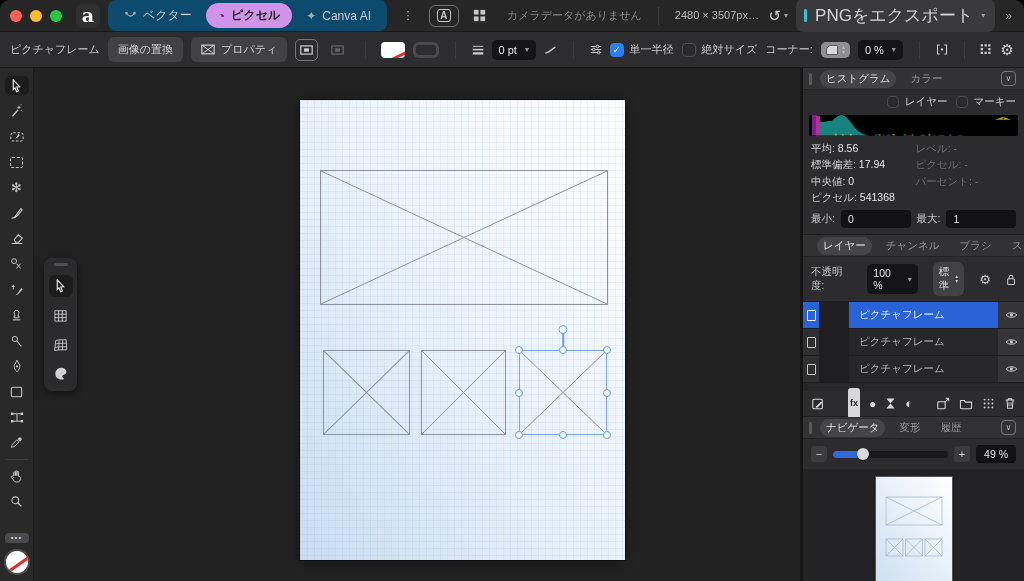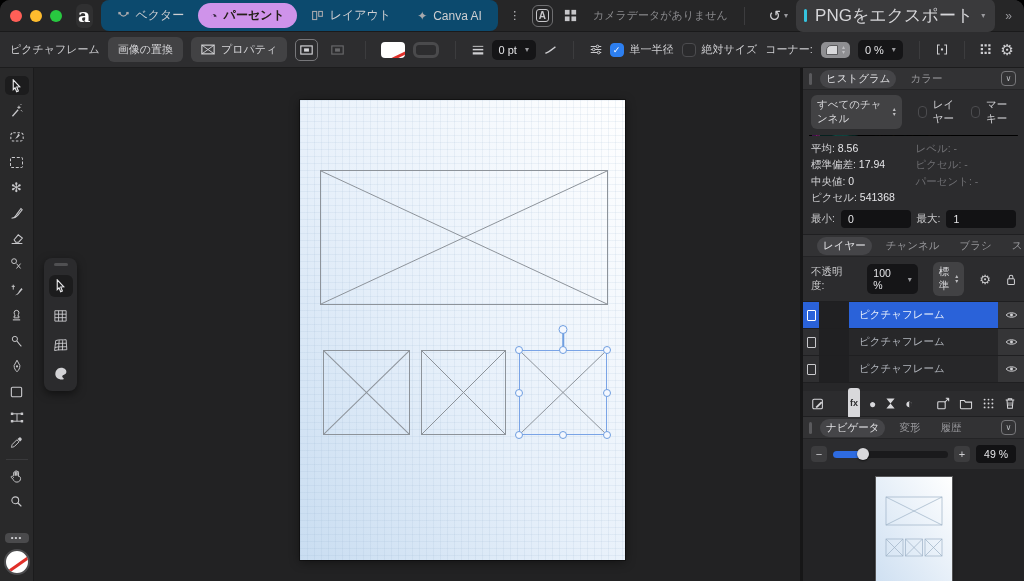--- a/index.html
+++ b/index.html
@@ -149,30 +149,21 @@
           <svg class="ic" width="13" height="13" viewBox="0 0 16 16">
               <path d="M3 5 C6 10 10 10 13 5" fill="none" stroke="#a9a9ad" stroke-width="1.4"></path>
               <rect x="1.6" y="3.6" width="3" height="3" fill="#a9a9ad"></rect>
               <rect x="11.4" y="3.6" width="3" height="3" fill="#a9a9ad"></rect>
             </svg>
         </span>
         <span>ベクター</span>
       </div>
       <div class="persona active">
         <span class="picon">◔</span>
-        <span>パーセント</span>
-      </div>
-      <div class="persona">
-        <span class="picon">
-          <svg class="ic" width="13" height="13" viewBox="0 0 16 16">
-              <rect x="2" y="3" width="5" height="10" fill="none" stroke="#a9a9ad" stroke-width="1.3"></rect>
-              <rect x="9.5" y="3" width="4.5" height="6" fill="none" stroke="#a9a9ad" stroke-width="1.3"></rect>
-            </svg>
-        </span>
-        <span>レイアウト</span>
+        <span>ピクセル</span>
       </div>
       <div class="persona">
         <span class="picon">✦</span>
         <span>Canva AI</span>
       </div>
     </div>
     <div class="tb-icon-btn">⋮</div>
 
     <div class="tb-icon-btn boxed">
         <span class="boxed-a">A</span>
@@ -472,27 +463,20 @@
     <div class="right">
 
       <div class="sect-head">
         <span class="head-grip"></span>
         <span class="ptab active">ヒストグラム</span>
         <span class="ptab">カラー</span>
         <span class="head-spacer"></span>
         <span class="chev-circle">∨</span>
       </div>
       <div class="hist-controls">
-        <div class="ctx-btn" style="padding:3px 6px;">
-          <span>すべてのチャンネル</span>
-          <span class="stepper">
-              <span>▴</span>
-              <span>▾</span>
-            </span>
-        </div>
         <span class="head-spacer"></span>
         <div class="chk">
             <span class="box" style="width:12px;height:12px;"></span>
             <span>レイヤー</span>
           </div>
         <div class="chk">
             <span class="box" style="width:12px;height:12px;"></span>
             <span>マーキー</span>
           </div>
       </div>

